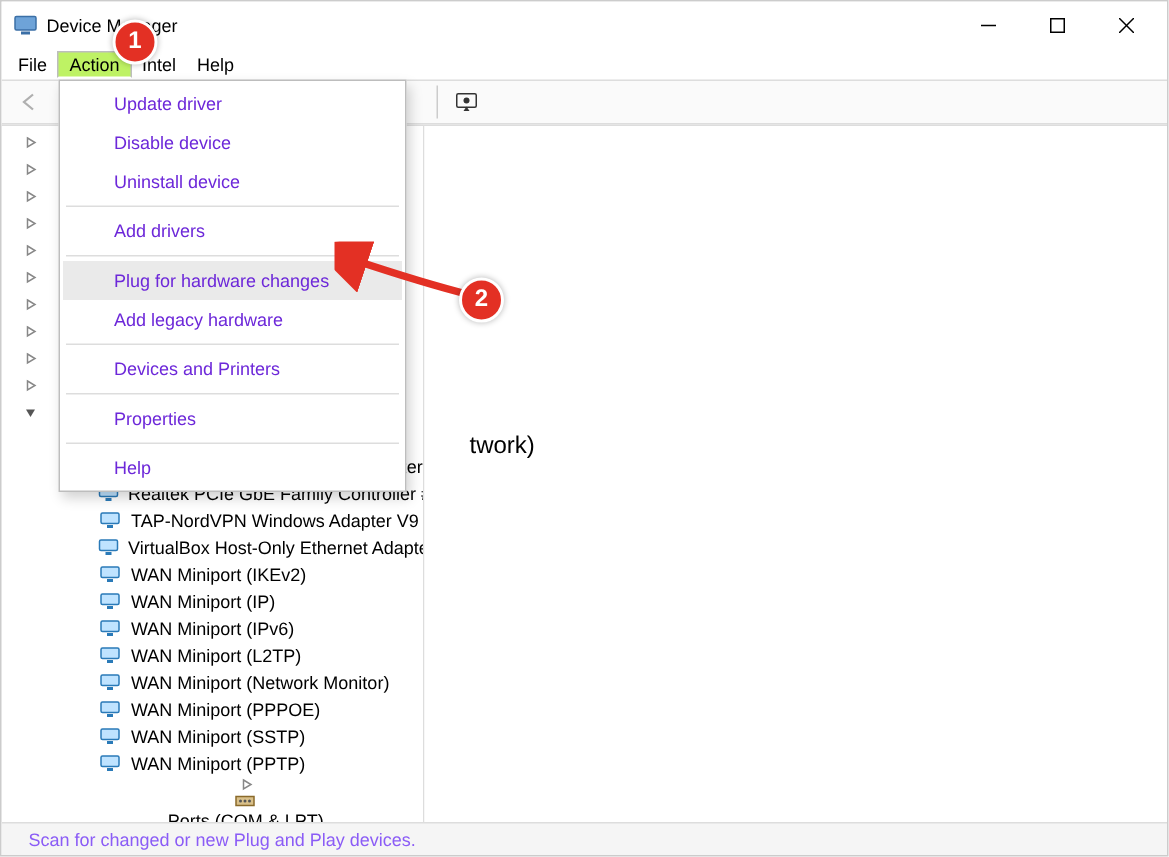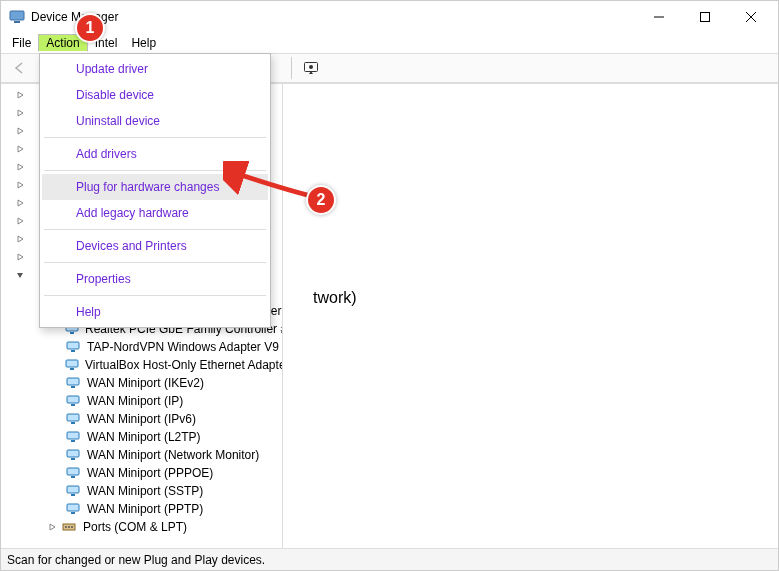--- a/index.html
+++ b/index.html
@@ -90,38 +90,38 @@
   .detail-pane { flex:1; background:#fff;}
   .tree-row {
     display:flex;align-items:center;
     height:18px;
     font-size:12px;
     white-space:nowrap;
     padding-left:6px;
   }
   .tw { width:14px;height:14px;display:inline-flex;align-items:center;justify-content:center;color:#555; font-size:10px;}
   .tree-row.depth0 { padding-left: 12px;}
-  .tree-row.depth1 { padding-left: 44px;}
+  .tree-row.depth1 { padding-left: 44px; flex-direction: column;}
   .tree-row.depth2 { padding-left: 62px;}
   .node-icon {
     width:16px; height:14px;
     margin: 0 4px 0 2px;
     display:inline-flex;align-items:center;justify-content:center;
   }
   .node-label { padding: 0 2px;}
   .selected .node-label { background:#cce8ff;}
   .statusbar {
     position:absolute;
     left:0;right:0;bottom:0;height:22px;
     border-top:1px solid #ddd;
     background:#f5f5f5;
     display:flex;align-items:center;
-    padding:0 6px;
+    padding:0 18px;
     font-size:12px;
-    color:#000000;
+    color:#8b5cf6;
   }
   
   .dropdown {
     position:absolute;
     top:52px;
     left:38px;
     width:232px;
     background:#fff;
     border:1px solid #bdbdbd;
     box-shadow: 2px 4px 8px rgba(0,0,0,.18);

